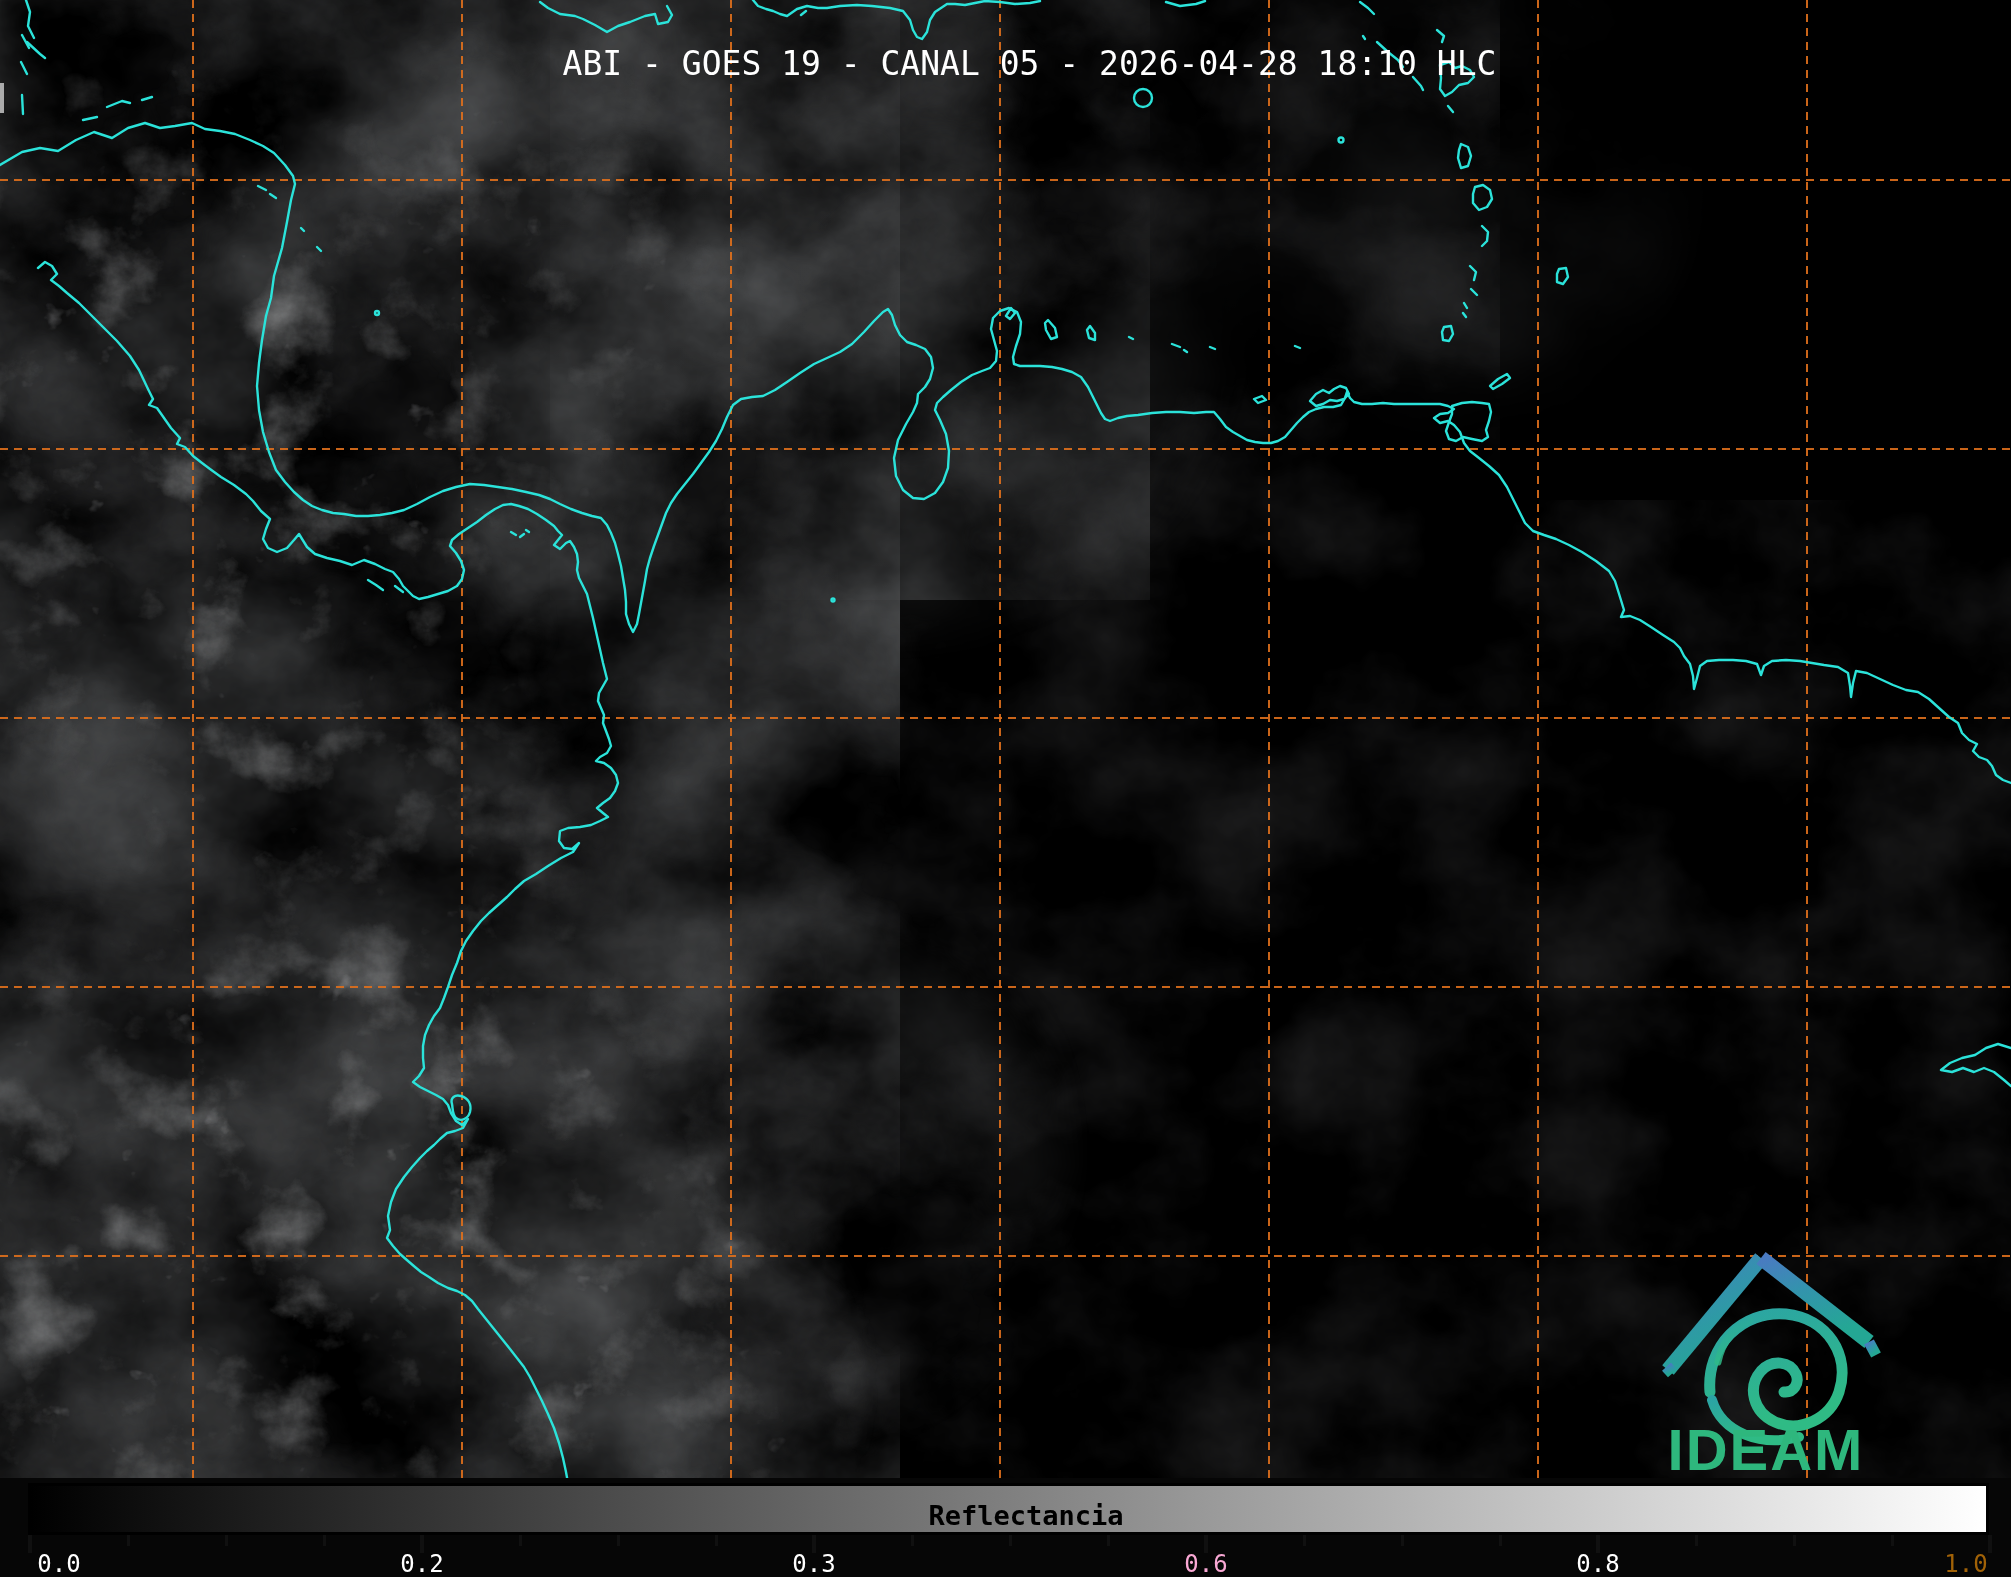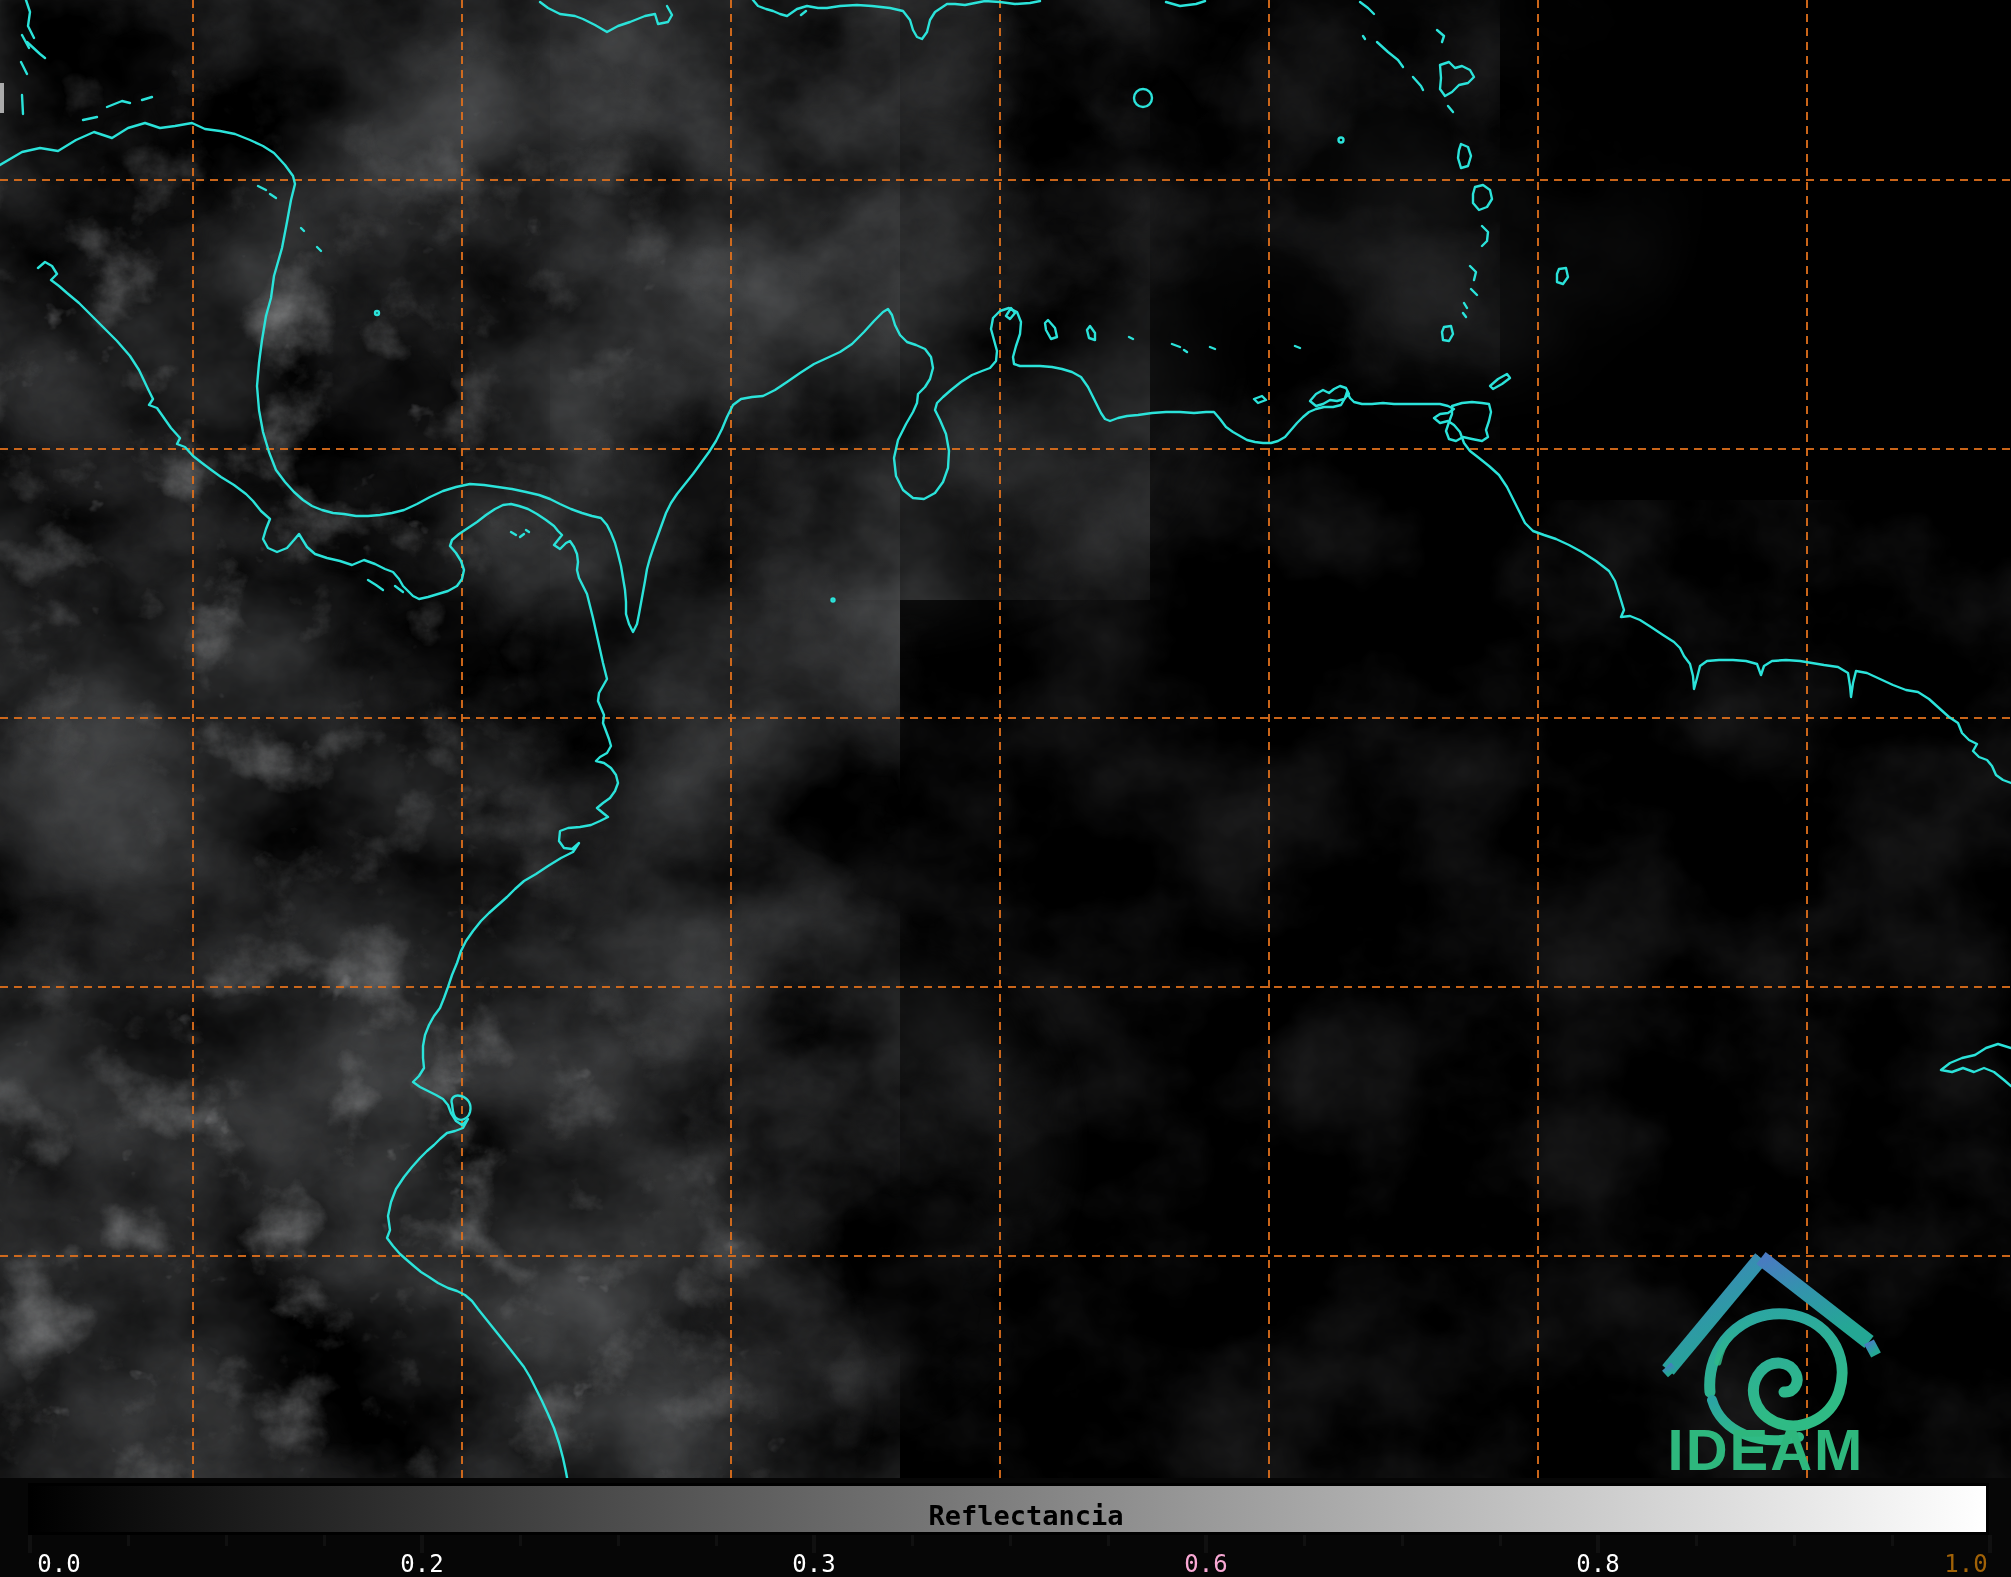--- a/index.html
+++ b/index.html
@@ -143,20 +143,21 @@
         <path d="M511 532 L516 535 M520 537 L524 534 M526 530 L529 532"></path>
         <path d="M368 580 L376 585 383 590 M395 586 L403 592"></path>
         <path d="M317 247 L321 251 M301 228 L304 231"></path>
         <path d="M258 186 L266 190 M270 194 L276 198"></path>
         <circle cx="377" cy="313" r="2"></circle>
         <circle cx="833" cy="600" r="1.5"></circle>
       </g>
     </g>
   </svg>
 
+  <div class="map-title">ABI - GOES 19 - CANAL 05 - 2026-04-28 18:10 HLC</div>
 
   <div id="cbar-zone">
     <div id="cbar-bar">
       <div id="cbar-label">Reflectancia</div>
     </div>
     <div id="cbar-ticks">
         <div class="cb-tick major" style="left: 28px;"></div>
         <div class="cb-ticklabel" style="left: 30px; color: rgb(255, 255, 255); margin-left: 29px;">0.0</div>
         <div class="cb-tick minor" style="left: 126.5px;"></div>
         <div class="cb-tick minor" style="left: 224.5px;"></div>

